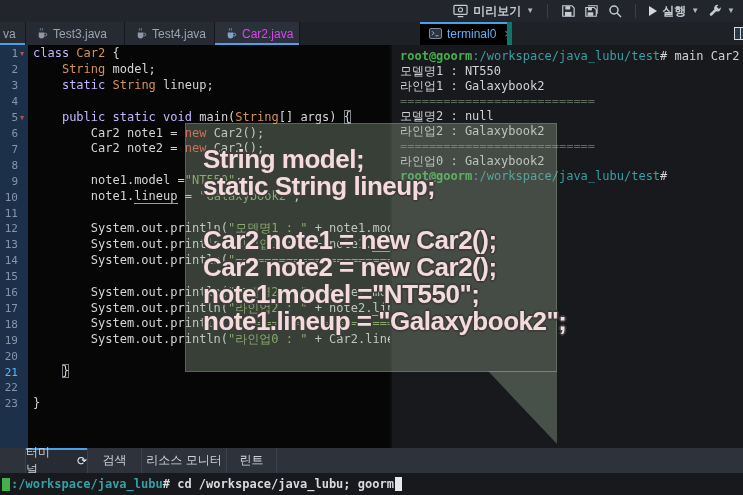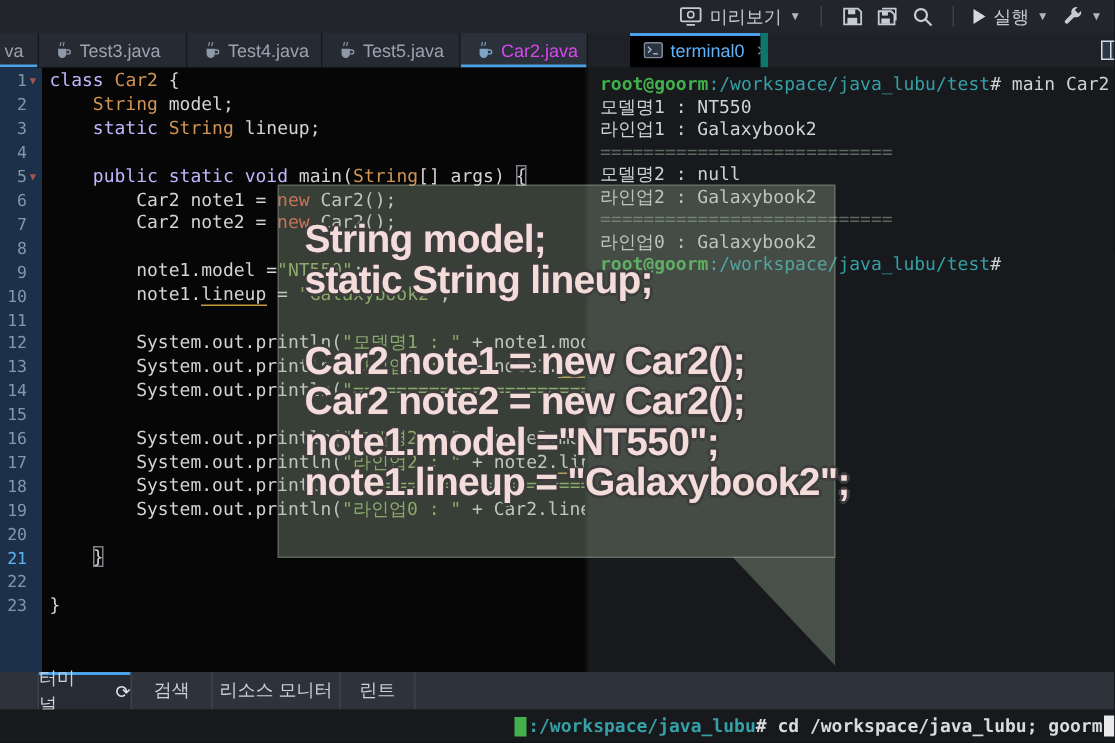--- a/index.html
+++ b/index.html
@@ -3,21 +3,21 @@
 <meta charset="utf-8">
 <style>
   html,body{margin:0;padding:0;background:#101216;}
   #app{position:relative;width:743px;height:495px;overflow:hidden;background:#17191d;
        font-family:"Liberation Sans",sans-serif;-webkit-font-smoothing:antialiased;}
 
   
   .toolbar{position:absolute;left:0;top:0;width:743px;height:22px;background:#22262c;
            display:flex;justify-content:flex-end;align-items:center;gap:9px;
            padding-right:8px;box-sizing:border-box;color:#c6cbd3;font-size:12px;}
-  .tb-group{display:flex;align-items:center;gap:5px;cursor:default;}
+  .tb-group{display:flex;align-items:center;gap:5px;cursor:default;font-weight:bold;}
   .tb-sep{width:1px;height:14px;background:#3a4047;margin:0 4px;}
   .caret{font-size:8px;color:#aeb6c0;line-height:1;}
   .play-tri{width:0;height:0;border-left:8px solid #d5d9de;border-top:5px solid transparent;
             border-bottom:5px solid transparent;}
 
   
   .tabrow{position:absolute;left:0;top:22px;width:743px;height:23px;background:#1e2126;display:flex;gap:28px;}
   .left-tabs{width:392px;display:flex;}
   .tab{height:23px;display:flex;align-items:center;gap:5px;padding:0 9px;background:#262b33;
        border-right:1px solid #15171b;color:#9aa3b0;font-size:12px;box-sizing:border-box;white-space:nowrap;overflow:hidden;}
@@ -72,21 +72,21 @@
              font-size:12px;color:#ced3da;}
   .btab{display:flex;align-items:center;justify-content:center;gap:21px;
         border-right:1px solid #3d434c;box-sizing:border-box;}
   .btab:first-child{border-left:1px solid #3d434c;}
   .btab.active{background:#272c34;box-shadow:inset 0 2px 0 #4ba1e8;}
   .refresh{font-size:12px;color:#e3e7ec;line-height:1;}
 
   
   .bottomterm{position:absolute;left:0;top:473px;width:743px;height:22px;background:#17191d;
               display:flex;align-items:center;padding-left:2px;box-sizing:border-box;
-              font:bold 12px "DejaVu Sans Mono",monospace;white-space:pre;justify-content:flex-end;}
+              font:bold 12px "DejaVu Sans Mono",monospace;white-space:pre;}
   .pk-block{display:inline-block;width:8px;height:13px;background:#43b14b;margin-right:1px;}
   .pk-cursor{display:inline-block;width:7px;height:14px;background:#e9e9e9;margin-left:1px;}
   .pk-c{color:#35a0a5;} .pk-w{color:#d7dade;}
 
   svg{display:block;}
 </style>
 </head>
 <body>
 
 <div id="app">
@@ -164,30 +164,20 @@
       </div>
       <div class="tab" style="width:90px">
         <span>
           <svg width="13" height="13" viewBox="0 0 14 14">
               <path d="M4 6h6v3.5a3 3 0 0 1-6 0z" fill="#8e98a6"></path>
               <path d="M10 6.8h1.3a1.4 1.4 0 0 1 0 2.8H10" fill="none" stroke="#8e98a6" stroke-width="1"></path>
               <path d="M5.8 1.2c.8.8-.8 1.7 0 2.6M8 1.2c.8.8-.8 1.7 0 2.6" stroke="#8e98a6" fill="none" stroke-width=".9"></path>
             </svg>
         </span>
         <span>Test4.java</span>
-      </div>
-      <div class="tab" style="width:92px">
-        <span>
-          <svg width="13" height="13" viewBox="0 0 14 14">
-              <path d="M4 6h6v3.5a3 3 0 0 1-6 0z" fill="#8e98a6"></path>
-              <path d="M10 6.8h1.3a1.4 1.4 0 0 1 0 2.8H10" fill="none" stroke="#8e98a6" stroke-width="1"></path>
-              <path d="M5.8 1.2c.8.8-.8 1.7 0 2.6M8 1.2c.8.8-.8 1.7 0 2.6" stroke="#8e98a6" fill="none" stroke-width=".9"></path>
-            </svg>
-        </span>
-        <span>Test5.java</span>
       </div>
       <div class="tab active-file" style="width:85px">
         <span>
           <svg width="13" height="13" viewBox="0 0 14 14">
               <path d="M4 6h6v3.5a3 3 0 0 1-6 0z" fill="#7fa3c4"></path>
               <path d="M10 6.8h1.3a1.4 1.4 0 0 1 0 2.8H10" fill="none" stroke="#7fa3c4" stroke-width="1"></path>
               <path d="M5.8 1.2c.8.8-.8 1.7 0 2.6M8 1.2c.8.8-.8 1.7 0 2.6" stroke="#7fa3c4" fill="none" stroke-width=".9"></path>
             </svg>
         </span>
         <span>Car2.java</span>

